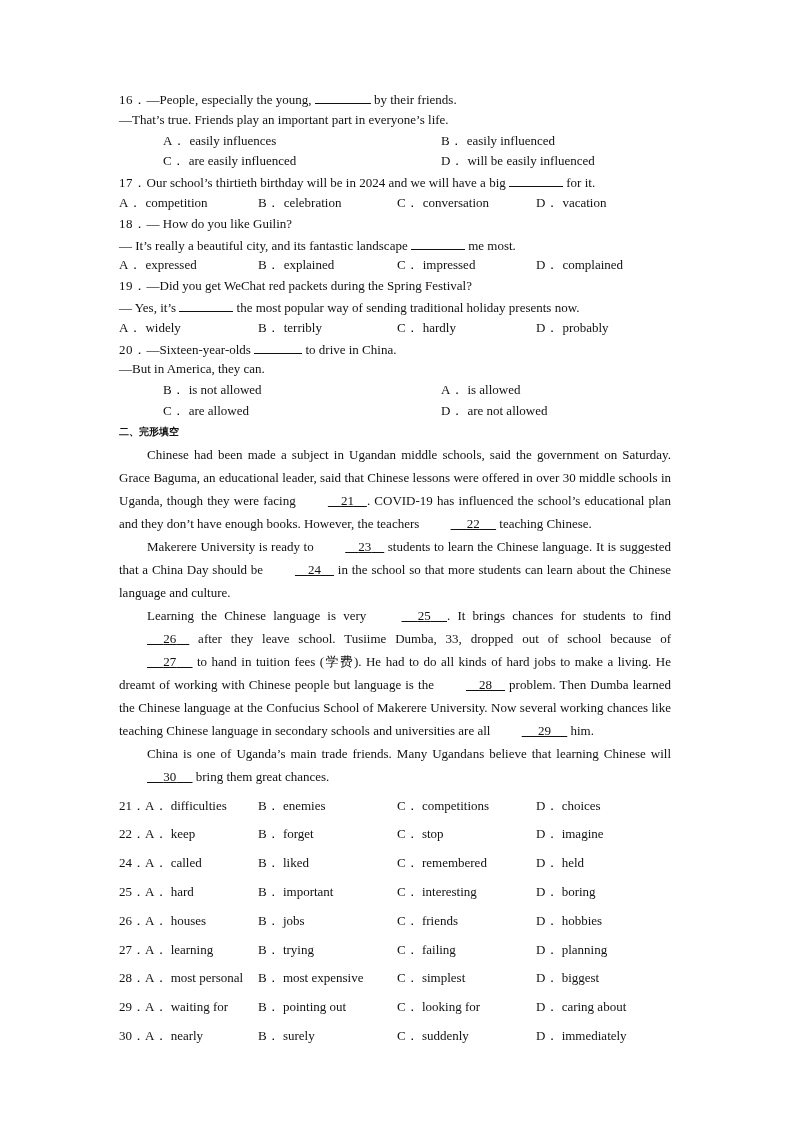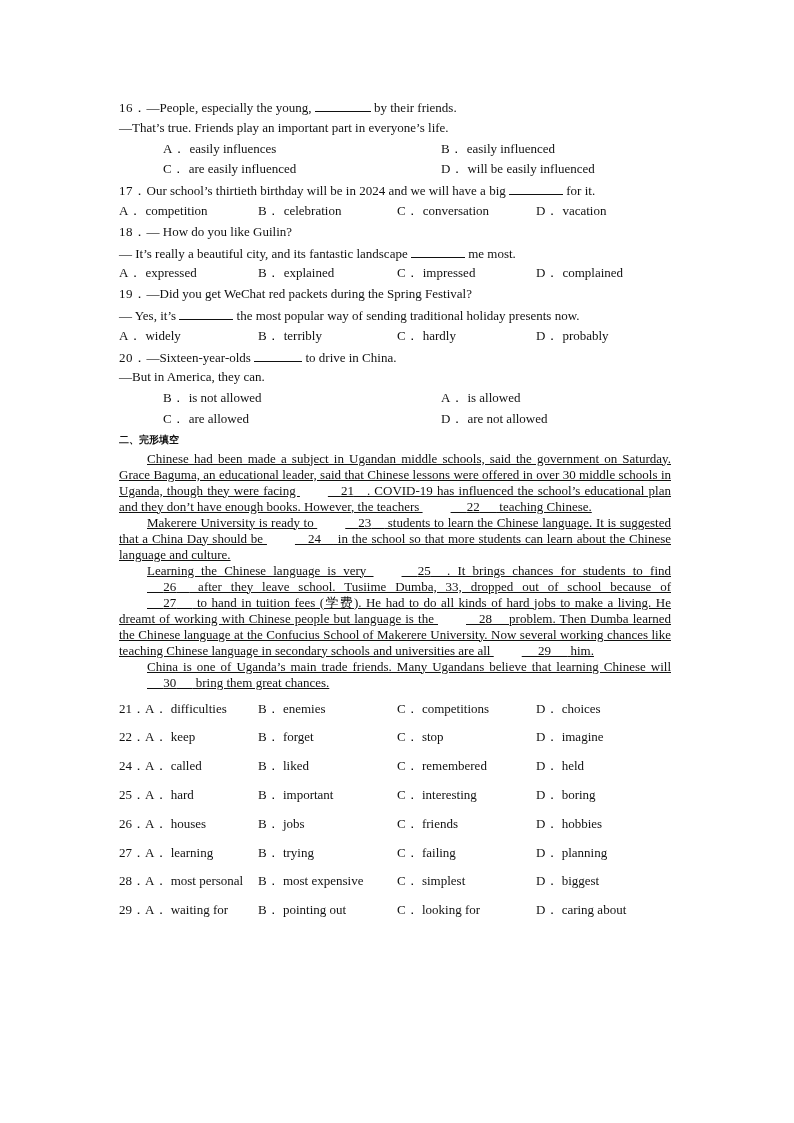--- a/index.html
+++ b/index.html
@@ -1,25 +1,25 @@
 <!DOCTYPE html>
 <html><head>
 <meta charset="utf-8">
 <style>
   html, body { margin: 0; padding: 0; background: #ffffff; }
   body { width: 794px; height: 1123px; position: relative; overflow: hidden;
          font-family: "Liberation Serif", "DejaVu Serif", serif; color: #111; font-size: 13px; }
-  .page { position: absolute; left: 119px; top: 97px; width: 552px; }
+  .page { position: absolute; left: 119px; top: 89px; width: 552px; }
   .line { height: 20.8px; line-height: 20.8px; white-space: nowrap; position: relative; }
   .opt4 { display: grid; grid-template-columns: 139px 139px 139px 135px; }
   .opt2 { display: grid; grid-template-columns: 278px 274px; margin-left: 44px; }
   .cloze-opt { display: grid; grid-template-columns: 139px 139px 139px 135px; margin-top: 8px; }
   .qnum { letter-spacing: 0.5px; }
   .heading { font-family: "DejaVu Sans", sans-serif; font-weight: bold; font-size: 10px; }
-  .para { text-indent: 28px; line-height: 16px; text-align: justify; white-space: normal; text-decoration: underline; }
+  .para { text-indent: 28px; line-height: 23px; text-align: justify; white-space: normal; }
   .blank { display: inline-block; border-bottom: 1px solid #111; height: 14px; vertical-align: baseline; }
   .nblank { display: inline-block; text-decoration: underline; white-space: pre; }
   .lbl { margin-right: 4px; }
 </style>
 </head>
 <body>
 
 <div class="page">
 
   <div class="line">
@@ -151,15 +151,21 @@
       <span>B．  most expensive</span>
       <span>C．  simplest</span>
       <span>D．  biggest</span>
     </div>
     <div class="line cloze-opt">
       <span><span>29．</span><span>A．  waiting for</span></span>
       <span>B．  pointing out</span>
       <span>C．  looking for</span>
       <span>D．  caring about</span>
     </div>
+    <div class="line cloze-opt">
+      <span><span>30．</span><span>A．  nearly</span></span>
+      <span>B．  surely</span>
+      <span>C．  suddenly</span>
+      <span>D．  immediately</span>
+    </div>
   </div>
 
 </div>
 
 </body></html>

